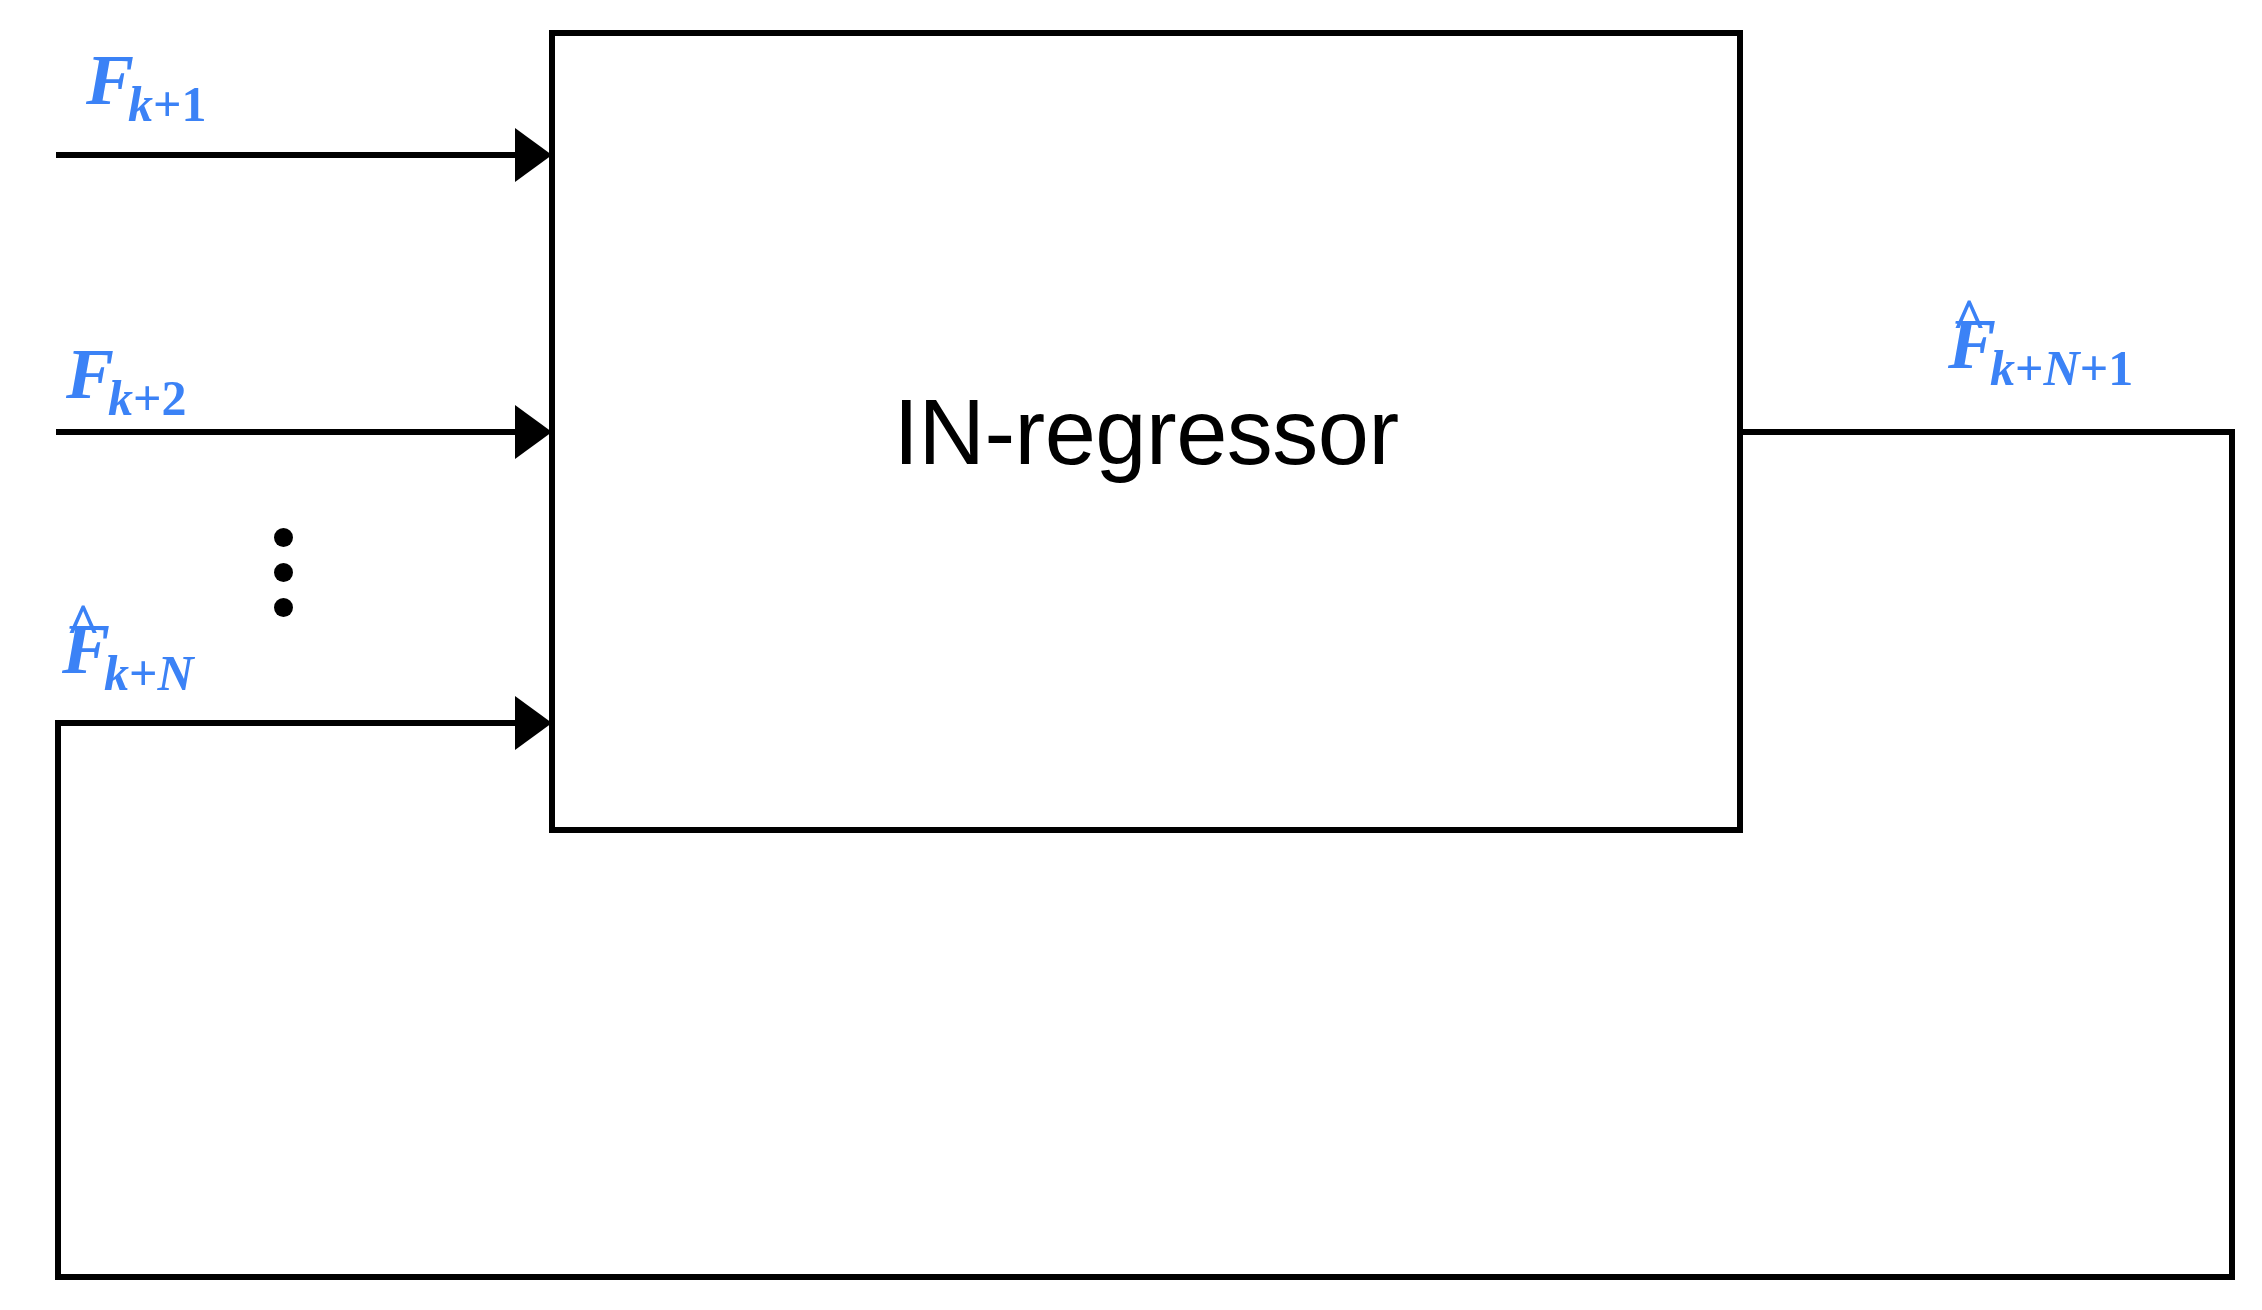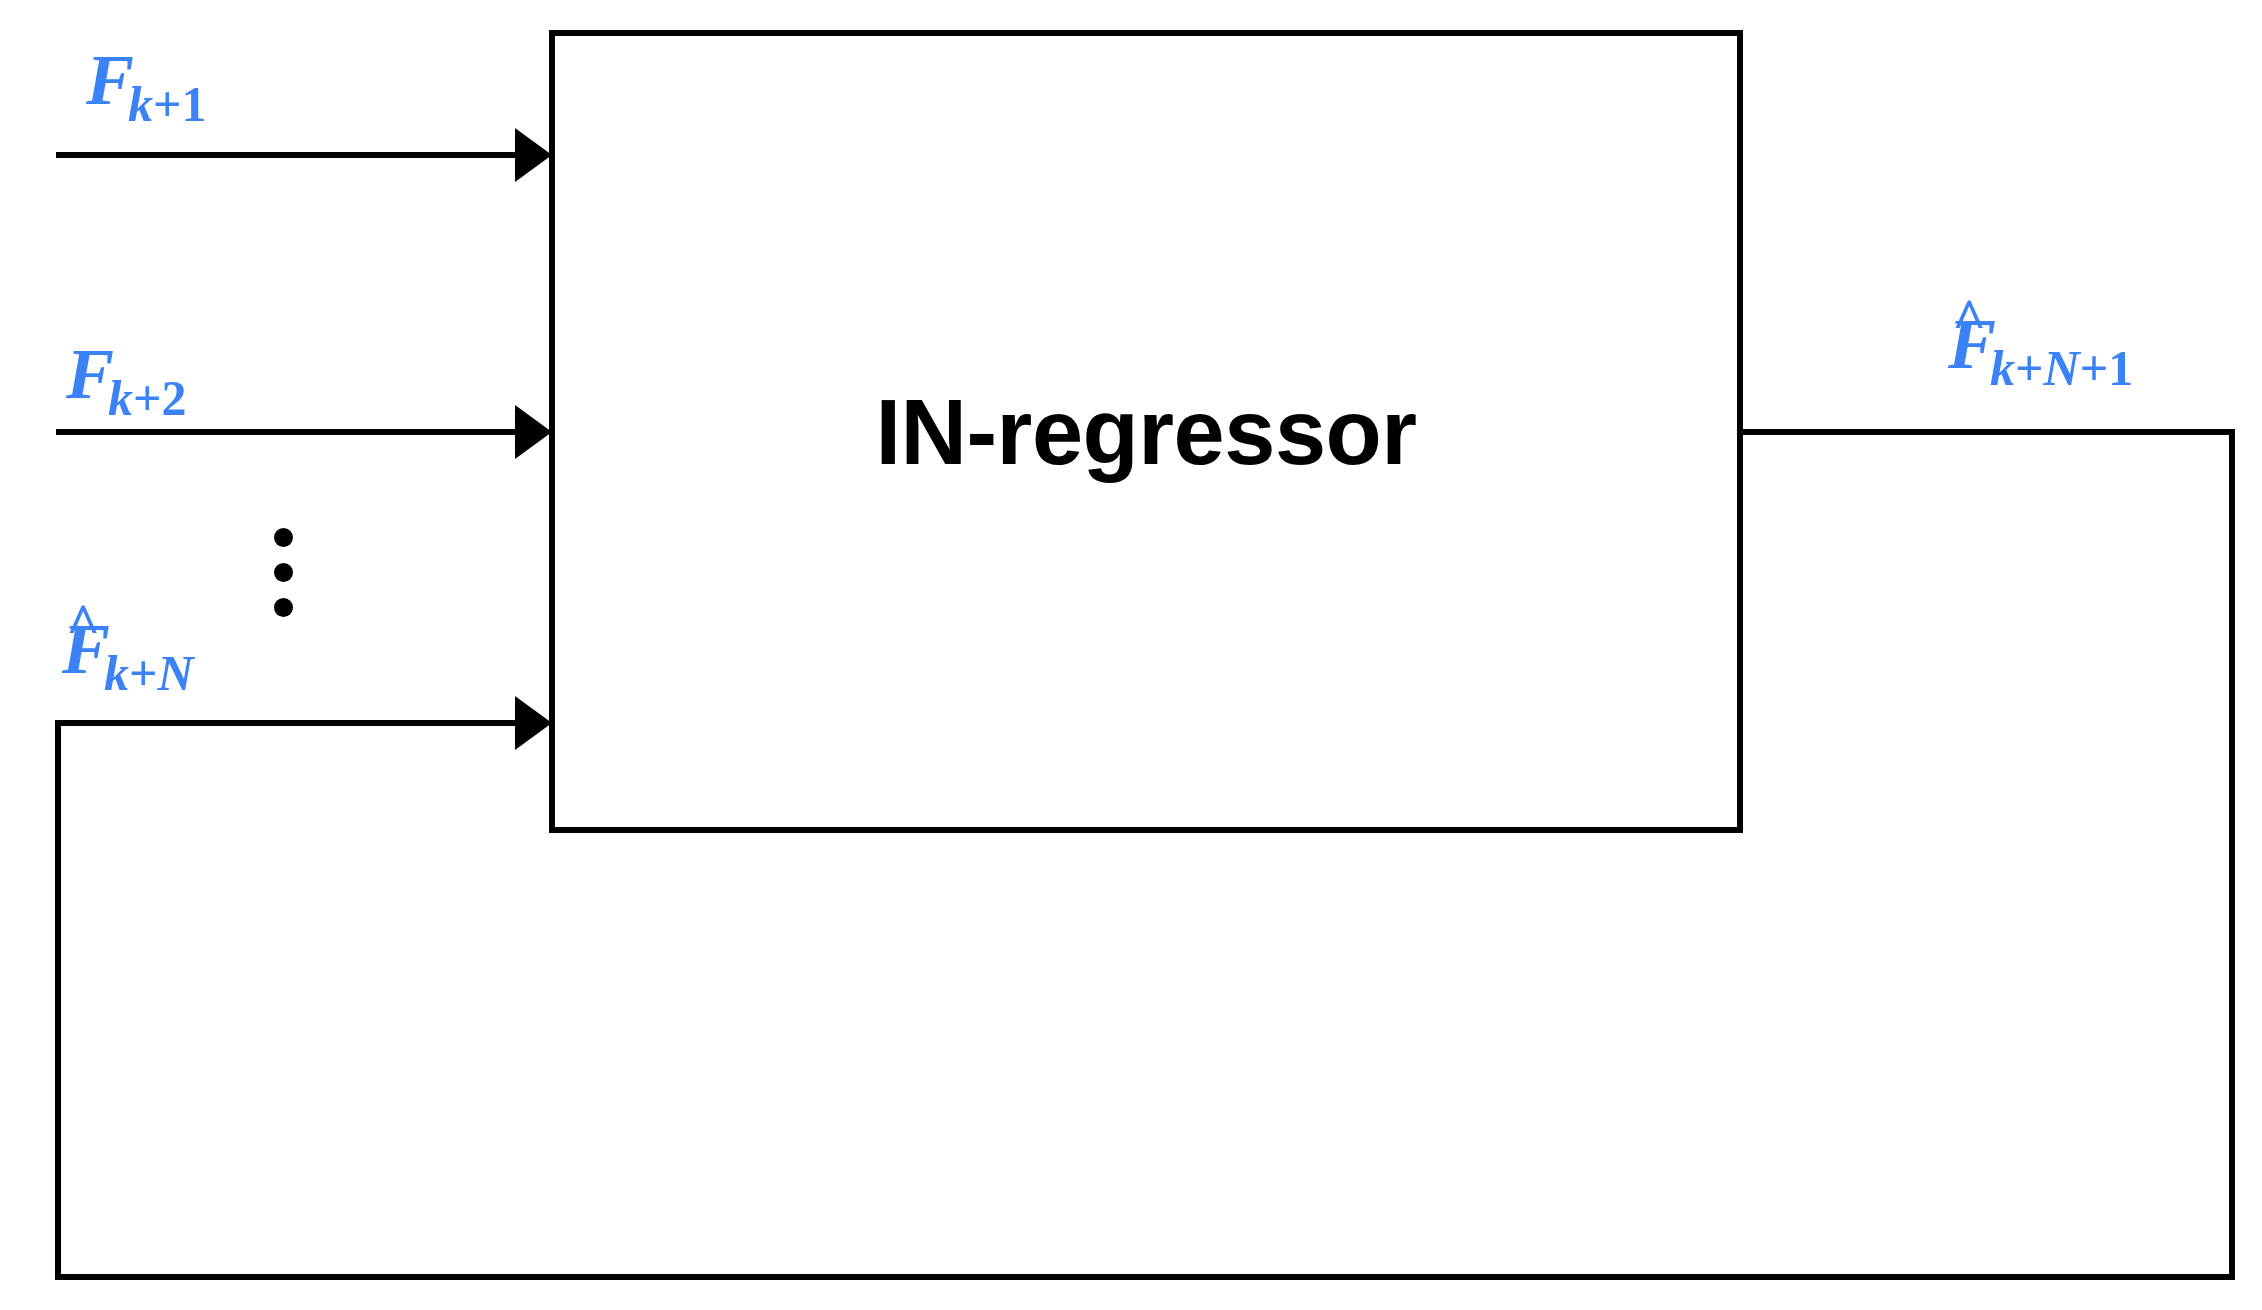--- a/index.html
+++ b/index.html
@@ -30,21 +30,21 @@
     position: absolute;
     left: 552px;
     top: 33px;
     width: 1188px;
     height: 797px;
     display: flex;
     align-items: center;
     justify-content: center;
     font-family: "Liberation Sans", sans-serif;
     font-size: 92px;
-    font-weight: 700;
+    font-weight: 400;
     color: #000000;
     letter-spacing: -0.5px;
     line-height: 1;
     white-space: nowrap;
   }
   .math-label {
     position: absolute;
     font-family: "Liberation Serif", serif;
     color: #3b82f6;
     white-space: nowrap;

